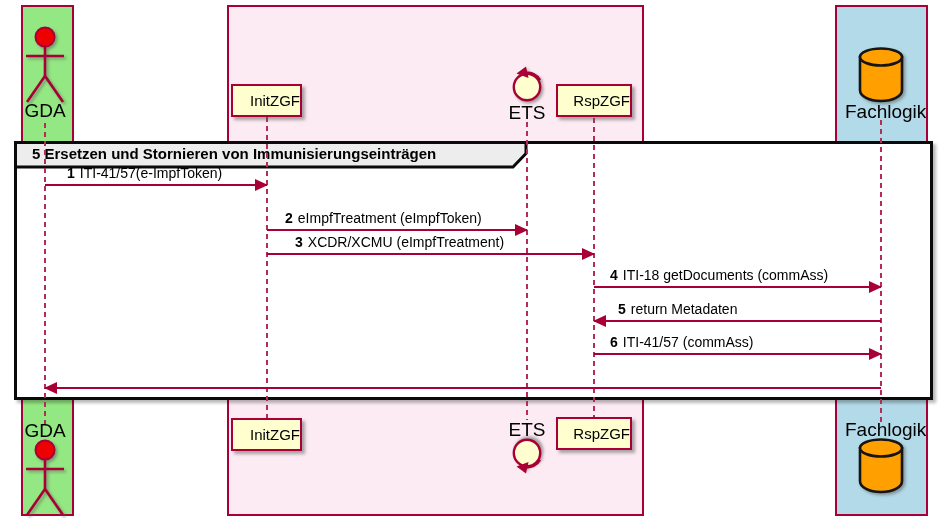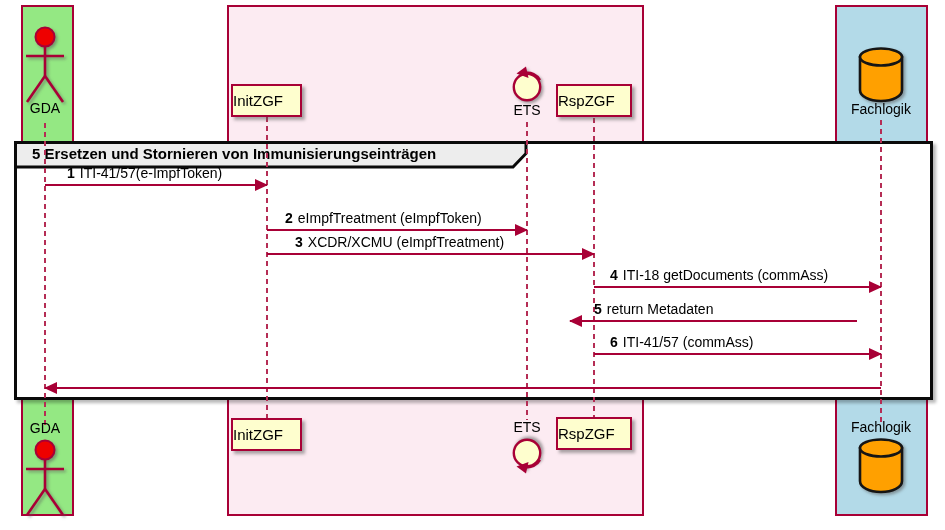--- a/index.html
+++ b/index.html
@@ -27,28 +27,28 @@
   .lifeline { position:absolute; width:2px; z-index:4;
     background-image:repeating-linear-gradient(to bottom,#B52D55 0 5px,transparent 5px 9px); }
   .ll-gda  { left:44px;  top:123px; height:303px; }
   .ll-init { left:266px; top:117px; height:301px; }
   .ll-ets  { left:526px; top:122px; height:298px; }
   .ll-rsp  { left:593px; top:118px; height:299px; }
   .ll-fach { left:880px; top:120px; height:304px; }
 
   
   .pnode { position:absolute; background:#FEFECE; border:2px solid #A80036;
-           box-sizing:border-box; display:flex; align-items:center; justify-content:flex-start;
+           box-sizing:border-box; display:flex; align-items:center; justify-content:flex-end;
            font-size:15px; z-index:5; box-shadow:3px 3px 3px rgba(90,90,90,0.5); }
   .init-top { left:231px; top:84px;  width:71px; height:33px; }
   .rsp-top  { left:556px; top:84px;  width:76px; height:33px; }
   .init-bot { left:231px; top:418px; width:71px; height:33px; }
   .rsp-bot  { left:556px; top:417px; width:76px; height:33px; }
 
-  .node-label { position:absolute; font-size:14px; text-align:center;
+  .node-label { position:absolute; font-size:19px; text-align:center;
                 white-space:nowrap; z-index:5; }
   .lbl-gda-top  { left:17px;  top:100px; width:56px; }
   .lbl-ets-top  { left:499px; top:102px; width:56px; }
   .lbl-fach-top { left:845px; top:101px; width:72px; }
   .lbl-gda-bot  { left:17px;  top:420px; width:56px; }
   .lbl-ets-bot  { left:499px; top:419px; width:56px; }
   .lbl-fach-bot { left:845px; top:419px; width:72px; }
 
   .icon { position:absolute; z-index:5; line-height:0;
           filter:drop-shadow(2.5px 2.5px 1.5px rgba(90,90,90,0.55)); }
@@ -66,21 +66,21 @@
   .msg-label b { margin-right:5px; }
   .ah { position:absolute; bottom:-5px; width:0; height:0;
         border-top:6px solid transparent; border-bottom:6px solid transparent; }
   .ah-right { right:-1px; border-left:13px solid #A80036; }
   .ah-left  { left:-1px;  border-right:13px solid #A80036; }
 
   .m1 { left:45px;  width:222px; top:163px; }
   .m2 { left:267px; width:260px; top:208px; }
   .m3 { left:267px; width:327px; top:232px; }
   .m4 { left:594px; width:287px; top:265px; }
-  .m5 { left:570px; width:287px; top:299px; }
+  .m5 { left:594px; width:287px; top:299px; }
   .m6 { left:594px; width:287px; top:332px; }
   .m7 { left:45px;  width:836px; top:366px; }
   .m1 .msg-label { left:22px; }
   .m2 .msg-label { left:18px; }
   .m3 .msg-label { left:28px; }
   .m4 .msg-label { left:16px; }
   .m5 .msg-label { left:24px; }
   .m6 .msg-label { left:16px; }
   .m7 .msg-label { left:30px; }
 </style>

